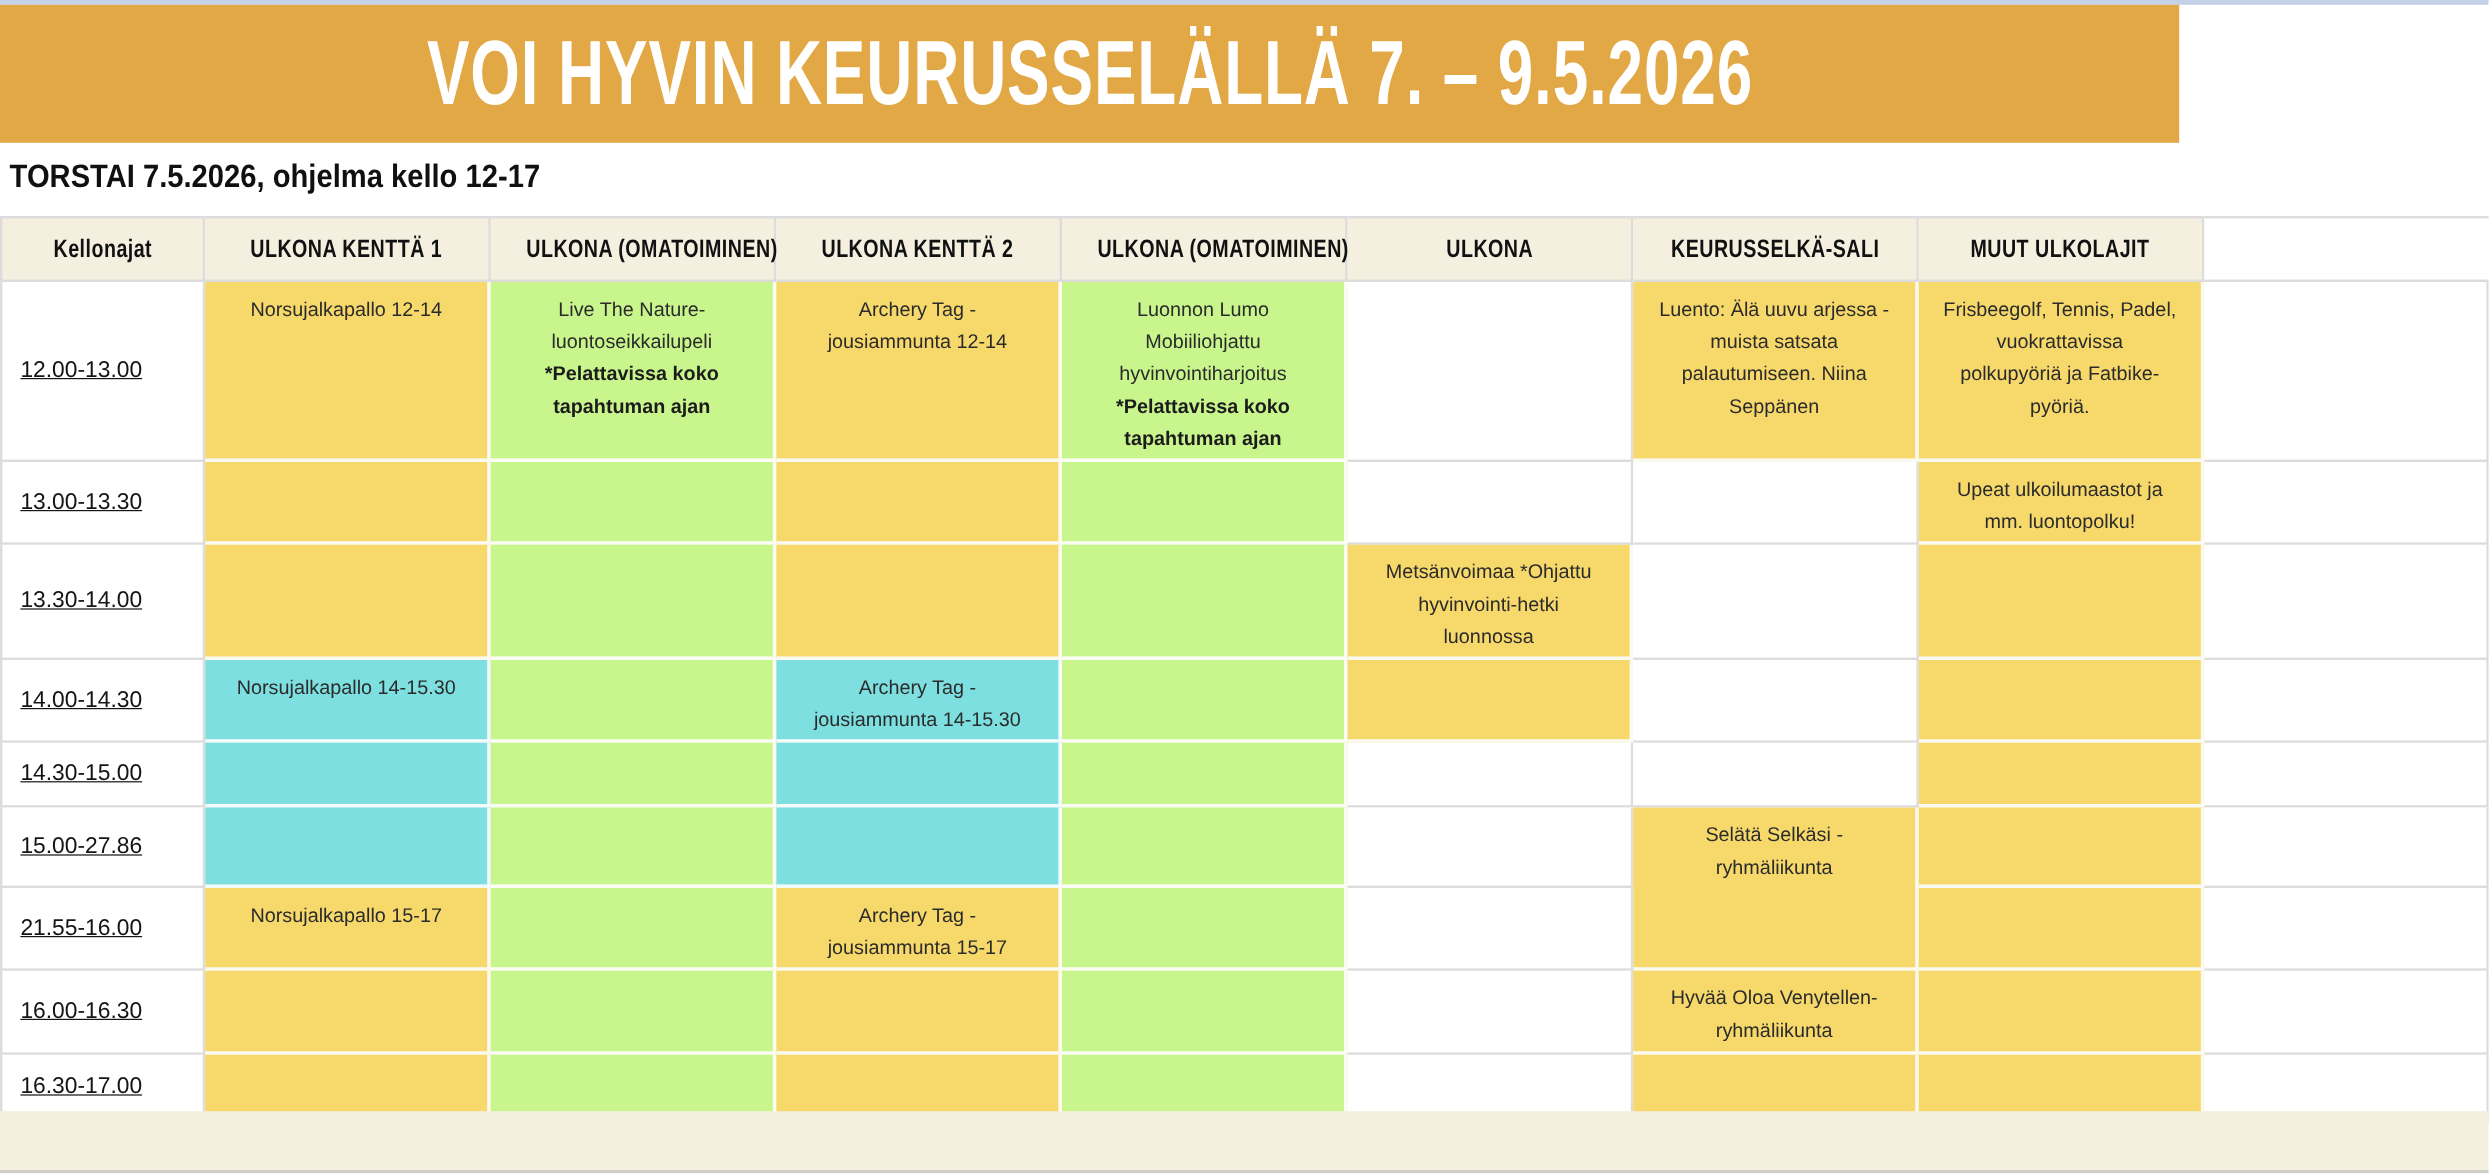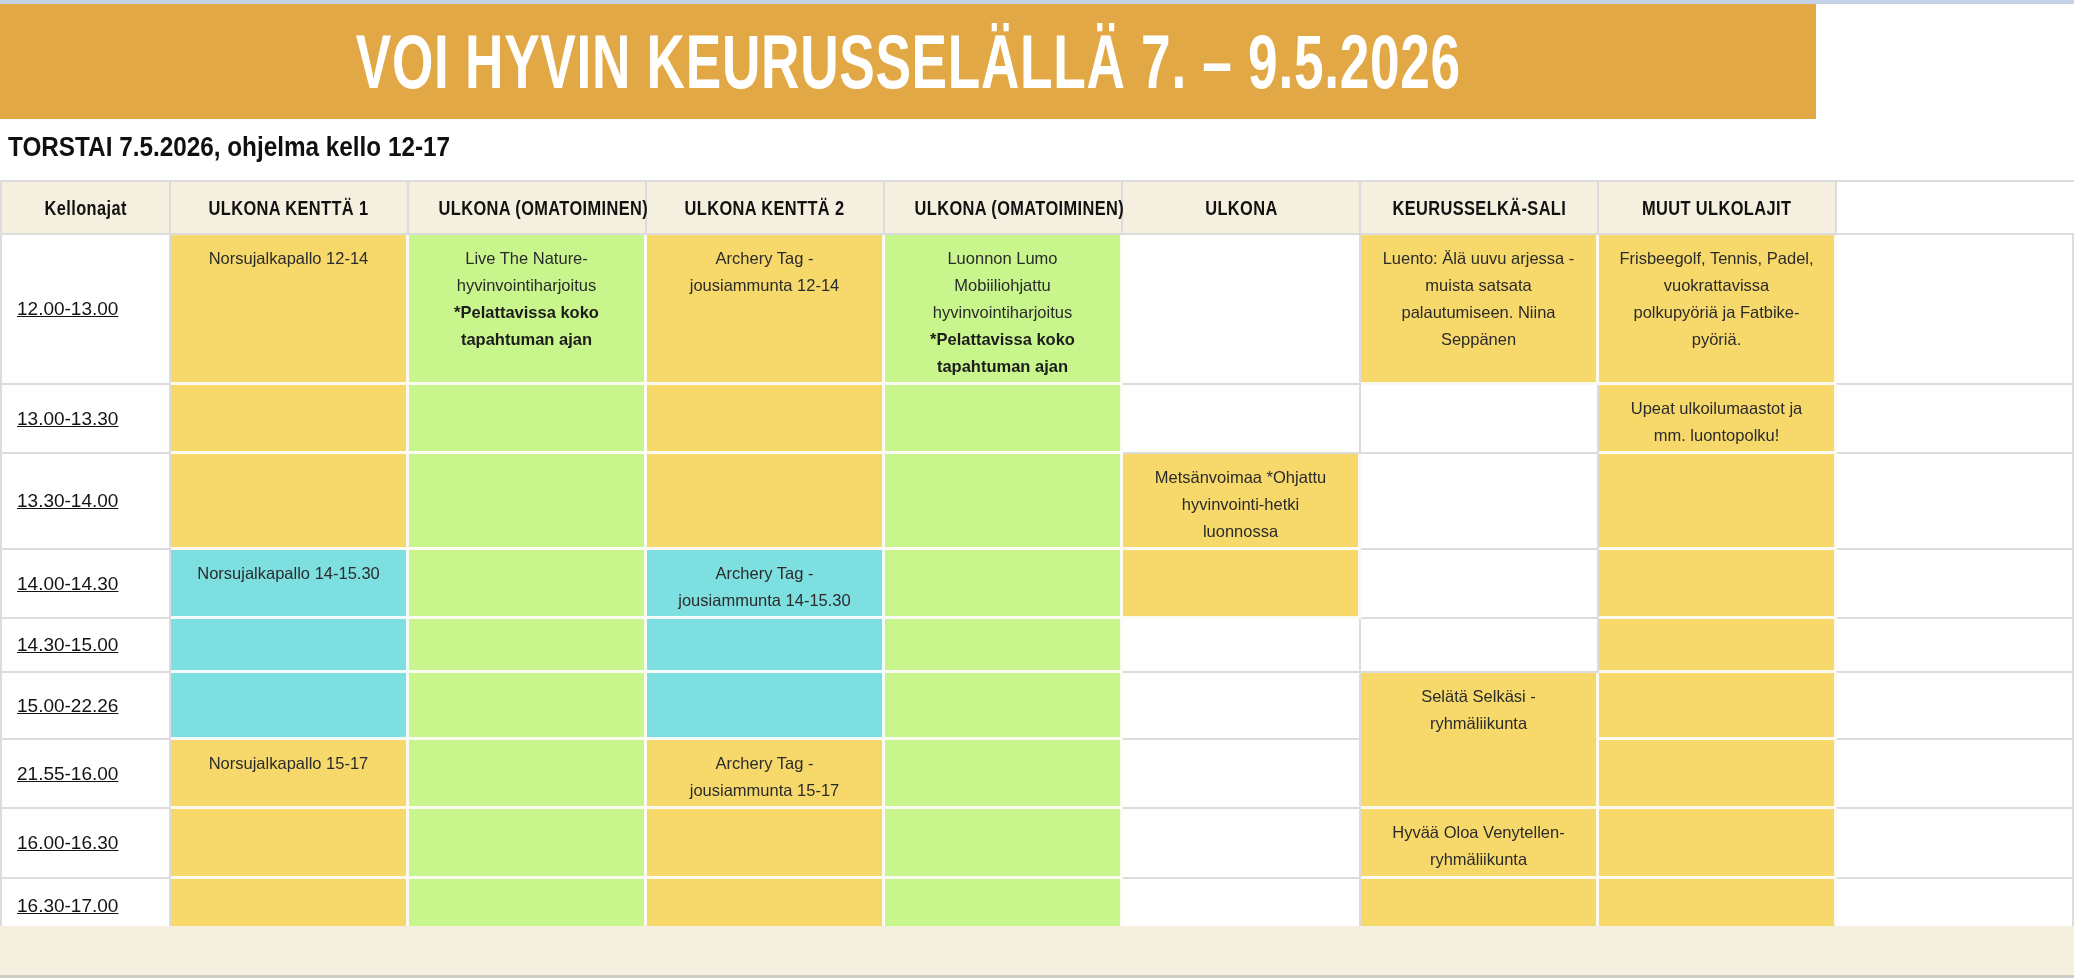--- a/index.html
+++ b/index.html
@@ -84,21 +84,21 @@
           </tr>
         </thead>
       <tbody>
           <tr style="height: 149px;">
             <td class="time">12.00-13.00</td>
             <td class="cell bg-yellow">
               <span class="seg">Norsujalkapallo 12-14</span>
             </td>
             <td class="cell bg-green">
               <span class="seg">Live The Nature-
-hyvinvointiharjoitus</span>
+luontoseikkailupeli</span>
               <span class="seg b">*Pelattavissa koko
 tapahtuman ajan</span>
             </td>
             <td class="cell bg-yellow">
               <span class="seg">Archery Tag -
 jousiammunta 12-14</span>
             </td>
             <td class="cell bg-green">
               <span class="seg">Luonnon Lumo
 Mobiiliohjattu
@@ -171,21 +171,21 @@
             <td class="cell bg-cyan"></td>
             <td class="cell bg-green"></td>
             <td class="cell bg-cyan"></td>
             <td class="cell bg-green"></td>
             <td class="cell bg-white"></td>
             <td class="cell bg-white"></td>
             <td class="cell bg-yellow"></td>
             <td class="cell bg-white"></td>
           </tr>
           <tr style="height: 67px;">
-            <td class="time">15.00-22.26</td>
+            <td class="time">15.00-27.86</td>
             <td class="cell bg-cyan"></td>
             <td class="cell bg-green"></td>
             <td class="cell bg-cyan"></td>
             <td class="cell bg-green"></td>
             <td class="cell bg-white"></td>
             <td class="cell bg-yellow" rowspan="2">
               <span class="seg">Selätä Selkäsi -
 ryhmäliikunta</span>
             </td>
             <td class="cell bg-yellow"></td>

